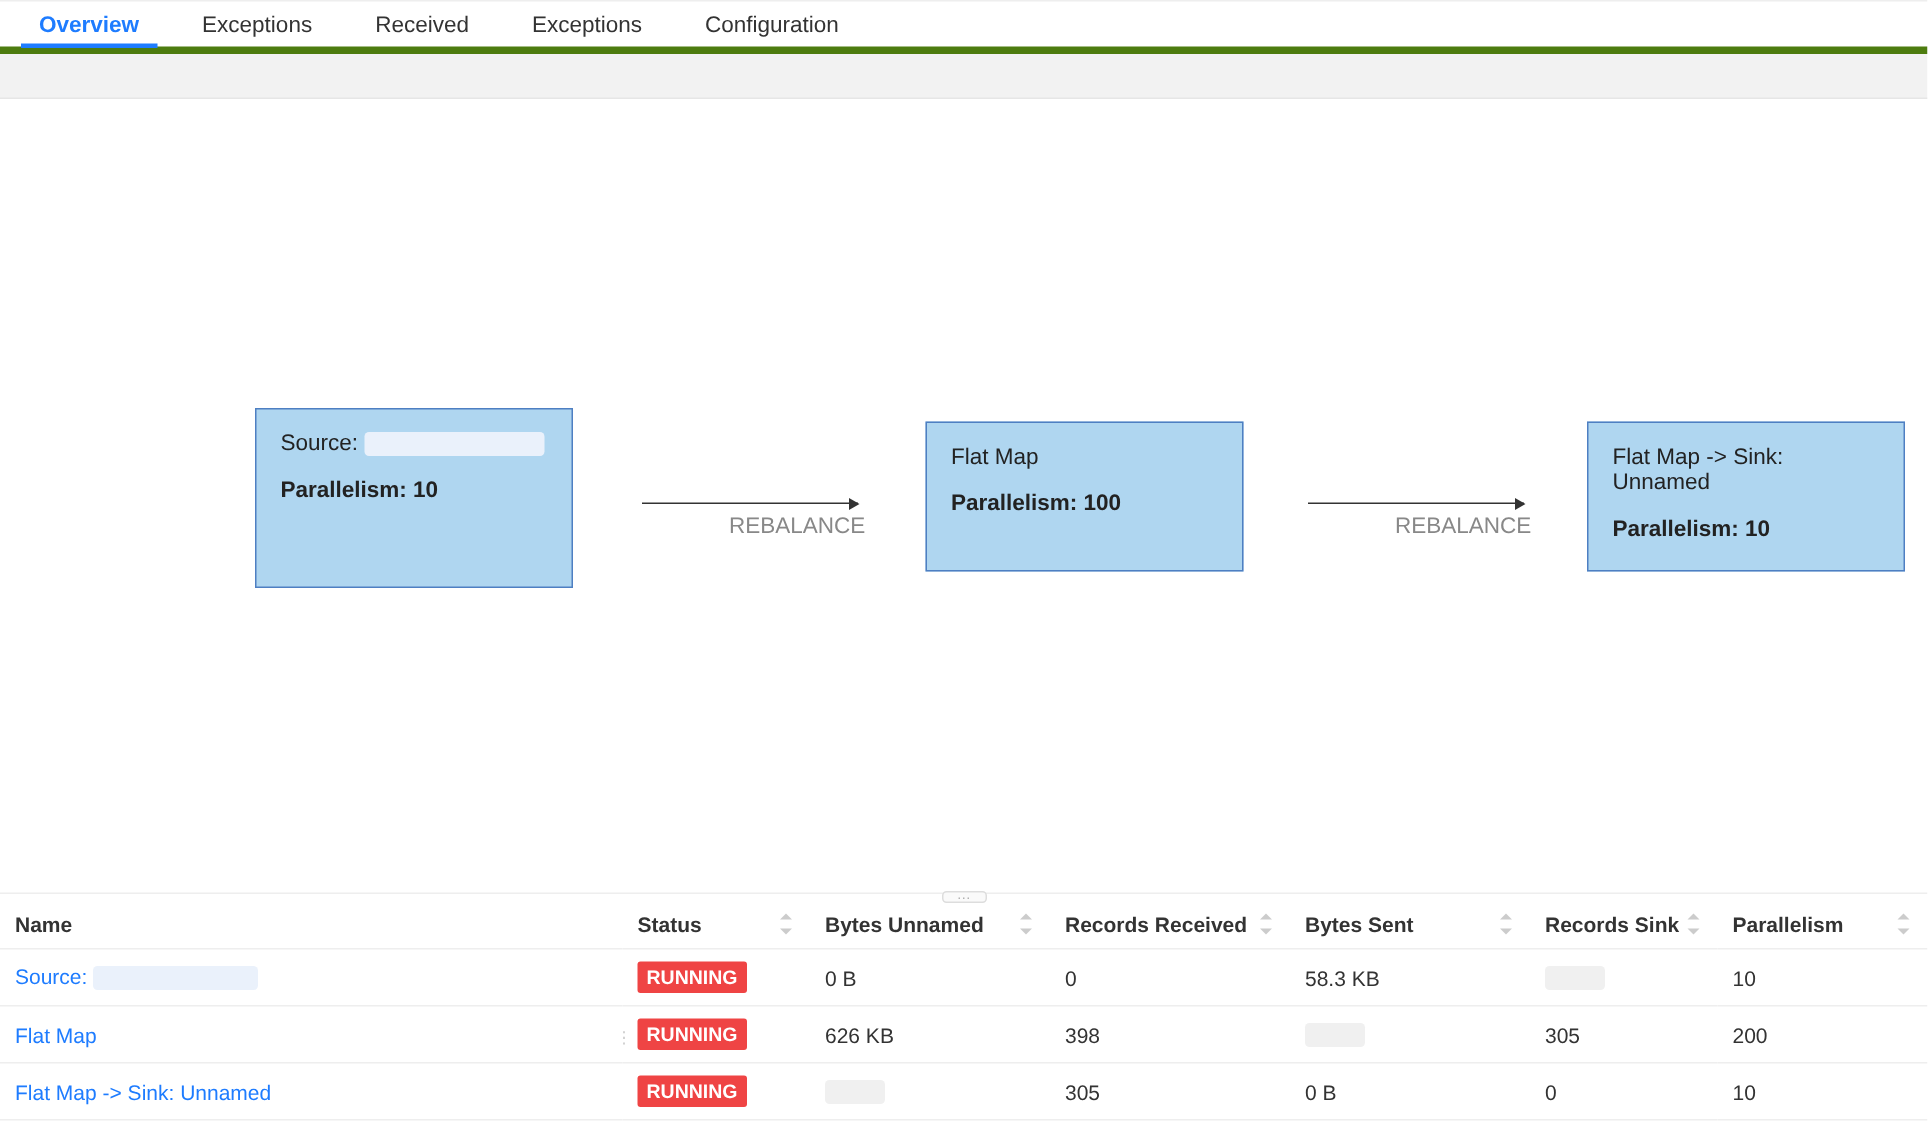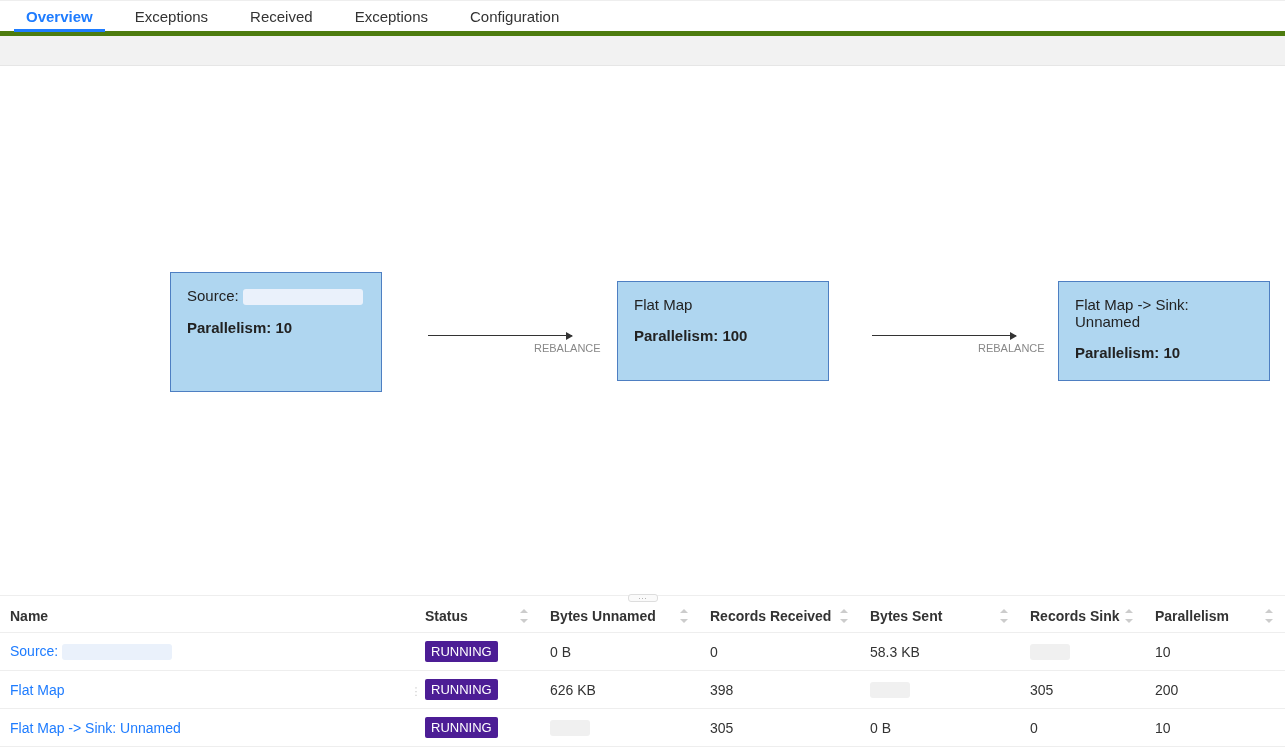--- a/index.html
+++ b/index.html
@@ -15,34 +15,34 @@
   .greyband { height: 30px; background: #f2f2f2; border-bottom: 1px solid #e6e6e6; }
 
   
   .diagram { position: relative; height: 530px; background: #fff; border-bottom: 1px solid #eee; }
   .node { position: absolute; background: #afd6f0; border: 1px solid #4e7fc2; padding: 14px 16px; text-align: left; }
   .node .title { font-size: 15px; color: #222; margin-bottom: 14px; }
   .node .parallel { text-align: left; font-weight: 700; font-size: 15px; color: #222; }
 
   .edge { position: absolute; height: 1px; background: #333; }
   .edge::after { content: ""; position: absolute; right: -1px; top: -3px; border-left: 7px solid #333; border-top: 4px solid transparent; border-bottom: 4px solid transparent; }
-  .edge-label { position: absolute; font-size: 11px; color: #888; text-align: center; margin-left: 48px; }
+  .edge-label { position: absolute; font-size: 15px; color: #888; text-align: center; }
 
   
   .table-wrap { position: absolute; left: 0; right: 0; top: 600px; }
   .splitter { position: absolute; left: 50%; top: -6px; transform: translateX(-50%); width: 30px; height: 8px; border: 1px solid #ddd; border-radius: 3px; background: #fafafa; display:flex; align-items:center; justify-content:center; font-size:9px; color:#aaa;}
   table { width: 100%; border-collapse: collapse; table-layout: fixed; }
   th, td { text-align: left; padding: 8px 10px; border-bottom: 1px solid #eee; font-size: 14px; white-space: nowrap; overflow: hidden; text-overflow: ellipsis; }
   th { color: #333; font-weight: 600; position: relative; }
   .sort-icon { position: absolute; right: 10px; top: 50%; transform: translateY(-50%); width: 10px; height: 14px; }
   .sort-icon::before, .sort-icon::after { content:""; position:absolute; left:0; border-left:4px solid transparent; border-right:4px solid transparent; }
   .sort-icon::before { top:0; border-bottom:4px solid #ccc; }
   .sort-icon::after  { bottom:0; border-top:4px solid #ccc; }
   td.name a { color: #1e7cff; text-decoration: none; }
-  .badge { display: inline-block; background: #4c1d95; color: #fff; font-weight: 400; font-size: 13px; padding: 3px 6px; border-radius: 2px; }
+  .badge { display: inline-block; background: #ef4444; color: #fff; font-weight: 700; font-size: 13px; padding: 3px 6px; border-radius: 2px; }
   .redact { display:inline-block; background:#eaf1fb; border-radius:3px; height:16px; vertical-align:middle; }
   .redact.grey { background:#f0f0f0; }
 
   .col-name  { width: 415px; }
   .col-status{ width: 125px; }
   .col-brecv { width: 160px; }
   .col-rrecv { width: 160px; }
   .col-bsent { width: 160px; }
   .col-rsent { width: 125px; }
   .col-par   { width: 140px; }

